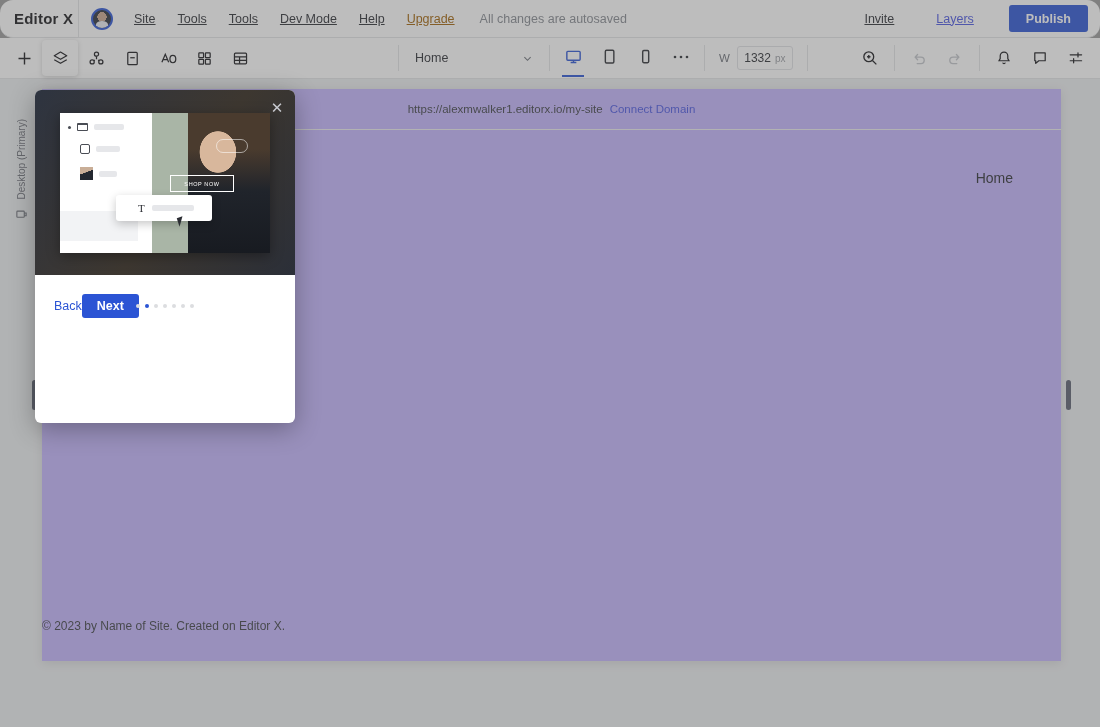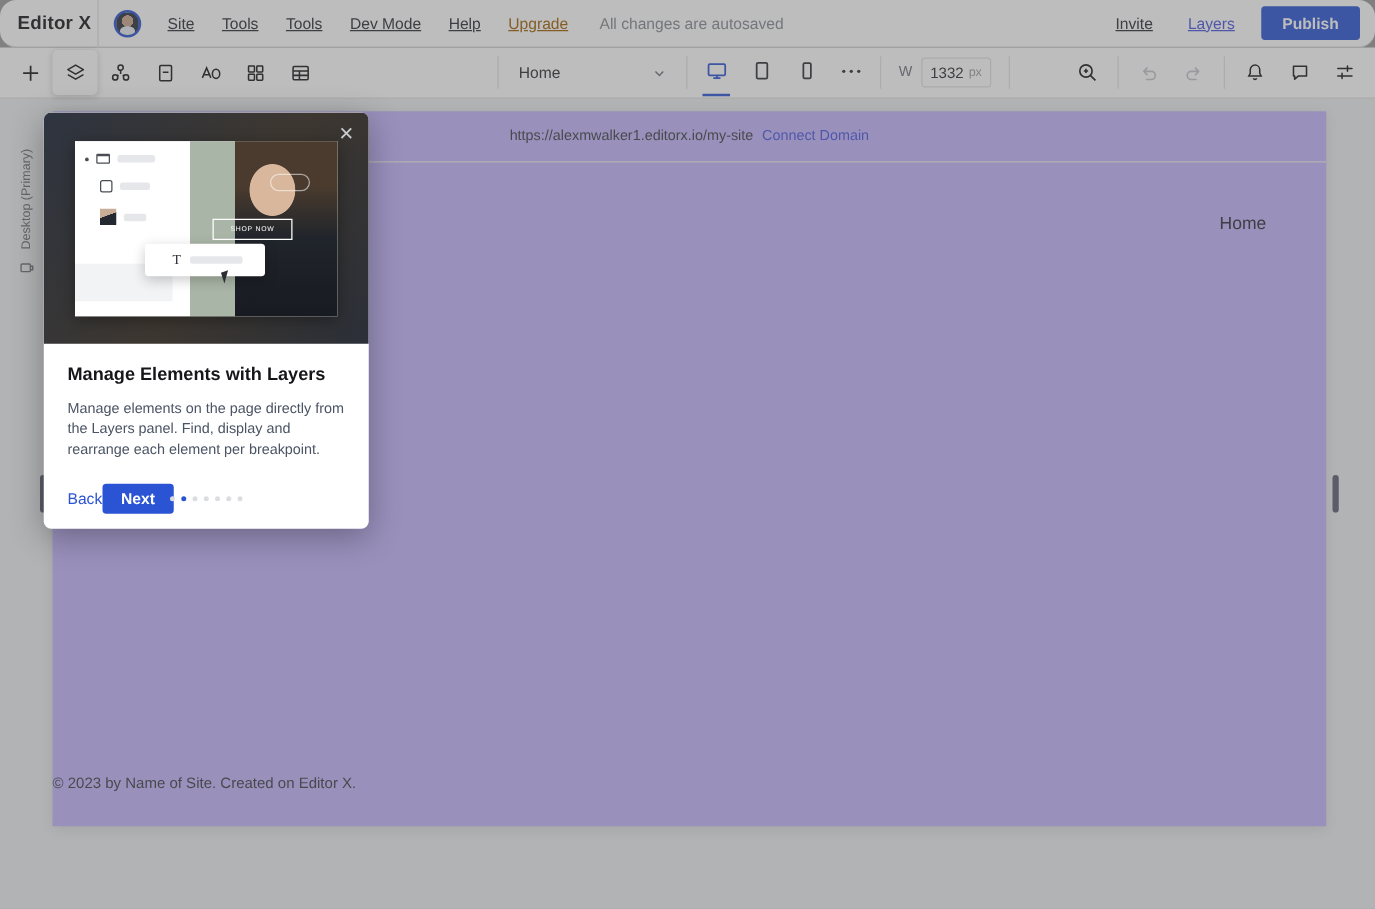--- a/index.html
+++ b/index.html
@@ -40,21 +40,21 @@
   }
   .menu-item {
     font-size: 12.5px; color: #2b2d33; padding: 0 11px; height: 38px;
     display: flex; align-items: center; white-space: nowrap; cursor: pointer; text-decoration: underline;
   }
   .menu-item.upgrade { color: #a16207; }
   .autosave {
     font-size: 12.5px; color: #868a91; padding-left: 14px; white-space: nowrap;
   }
   .hdr-right {
-    margin-left: auto; display: flex; align-items: center; padding-right: 12px; gap: 2px;
+    margin-left: auto; display: flex; align-items: center; padding-right: 12px; gap: 16px;
   }
   .hdr-right .menu-item { padding: 0 13px; }
   .hdr-right .preview { color: #4a56e2; }
   .publish-btn {
     background: #2b54d4; color: #fff; font-size: 12.5px; font-weight: bold;
     border: none; border-radius: 3px; height: 27px; padding: 0 17px;
     margin-left: 6px; cursor: pointer; font-family: inherit;
   }
 
   
@@ -465,24 +465,20 @@
           <div class="shop-now">SHOP NOW</div>
         </div>
         <div class="mock-float">
           <span class="mock-t">T</span>
           <span class="mock-bar" style="width:42px"></span>
         </div>
         <div class="mock-cursor"></div>
       </div>
       <div class="modal-close">✕</div>
     </div>
-    <div class="modal-body">
-      <div class="modal-title">Manage Elements with Layers</div>
-      <div class="modal-desc">Manage elements on the page directly from the Layers panel. Find, display and rearrange each element per breakpoint.</div>
-    </div>
     <div class="modal-foot">
       <span class="back-link">Back</span>
       <div class="dots">
           <span class="dot"></span>
           <span class="dot active"></span>
           <span class="dot"></span>
           <span class="dot"></span>
           <span class="dot"></span>
           <span class="dot"></span>
           <span class="dot"></span>

